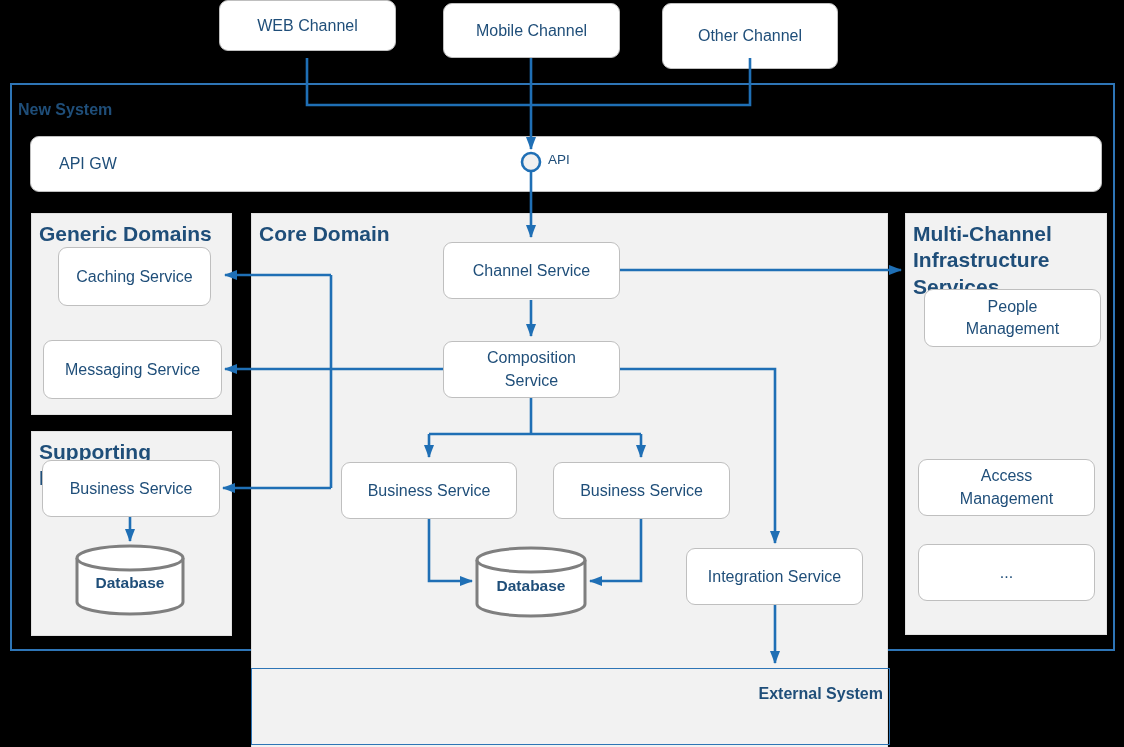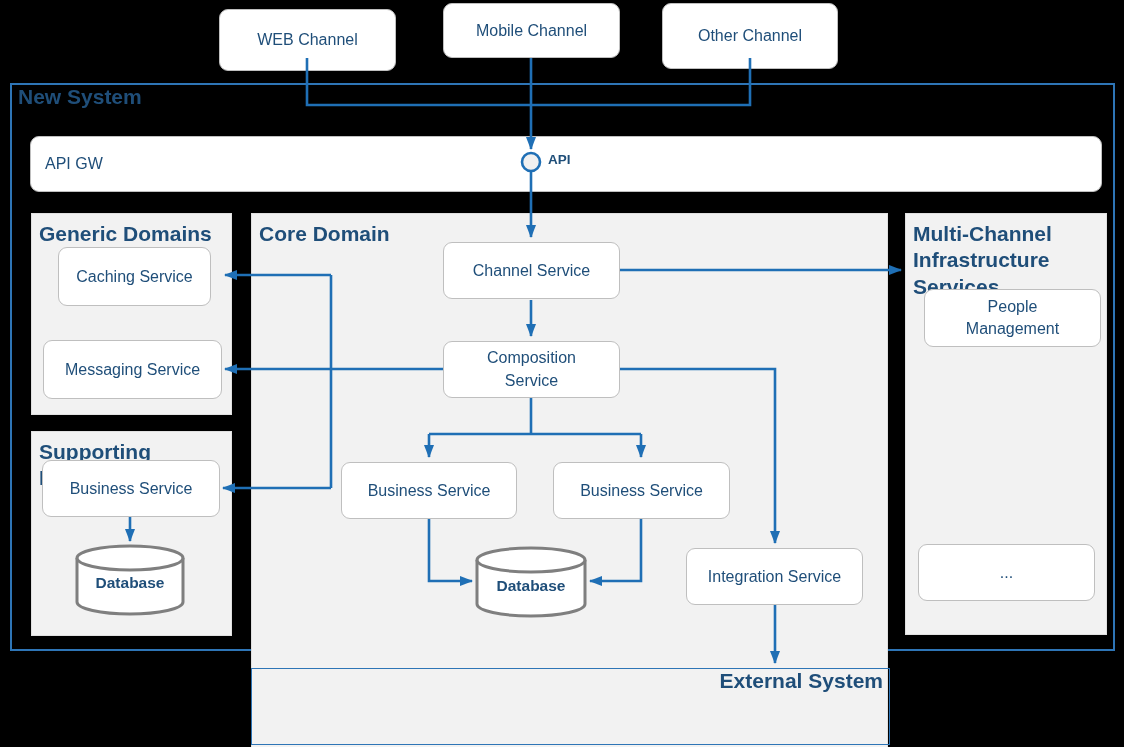--- a/index.html
+++ b/index.html
@@ -4,48 +4,48 @@
 <style>
   html,body{margin:0;padding:0;background:#000;}
   .stage{
     position:relative;width:1124px;height:747px;background:#000;
     font-family:"Liberation Sans","DejaVu Sans",sans-serif;overflow:hidden;
   }
   
   .frame{position:absolute;box-sizing:border-box;background:transparent;}
   .frame.new-system{left:10px;top:83px;width:1105px;height:568px;border:2px solid #2E75B6;}
   .frame.external{left:251px;top:668px;width:639px;height:77px;border:1.5px solid #2E75B6;}
-  .frame-title{color:#1F4E79;font-weight:bold;font-size:21px;padding:0 6px;}
+  .frame-title{color:#1F4E79;font-weight:bold;font-size:16px;padding:16px 6px;}
   .frame.external .frame-title{text-align:right;}
   
   .panel{position:absolute;box-sizing:border-box;background:#F2F2F2;border:1px solid #E0E0E0;}
   .panel.generic{left:31px;top:213px;width:201px;height:202px;}
   .panel.supporting{left:31px;top:431px;width:201px;height:205px;}
   .panel.core{left:251px;top:213px;width:637px;height:540px;}
   .panel.multi{left:905px;top:213px;width:202px;height:422px;}
   .panel-title{color:#1F4E79;font-weight:bold;font-size:21px;line-height:1.25;padding:7px 6px 0 7px;}
   
   .node{
     position:absolute;box-sizing:border-box;background:#fff;
     border:1.5px solid #BFBFBF;border-radius:9px;
     display:flex;align-items:center;justify-content:center;
     color:#1F4E79;font-size:16px;text-align:center;z-index:3;
   }
   .node.wrap span{display:inline-block;max-width:122px;line-height:1.4;}
-  .node.apigw{justify-content:flex-start;padding-left:14px;text-align:left;}
-  .tag{position:absolute;color:#1F4E79;font-weight:bold;z-index:12;}
+  .node.apigw{justify-content:flex-start;padding-left:28px;text-align:left;}
+  .tag{position:absolute;color:#1F4E79;font-weight:normal;z-index:12;}
   .db-label{position:absolute;color:#1F4E79;font-weight:bold;font-size:15.5px;text-align:center;z-index:12;}
   svg.overlay{position:absolute;left:0;top:0;z-index:10;pointer-events:none;}
 </style>
 </head>
 <body>
 
 <div class="stage">
 
-  <div class="node" style="left:219px;top:9px;width:177px;height:62px;">
+  <div class="node" style="left:219px;top:0;width:177px;height:51px;">
     <span>WEB Channel</span>
   </div>
   <div class="node" style="left:443px;top:3px;width:177px;height:55px;">
     <span>Mobile Channel</span>
   </div>
   <div class="node" style="left:662px;top:3px;width:176px;height:66px;">
     <span>Other Channel</span>
   </div>
 
   <div class="frame new-system">
@@ -95,20 +95,23 @@
     <span>Business Service</span>
   </div>
   <div class="node" style="left:686px;top:548px;width:177px;height:57px;">
     <span>Integration Service</span>
   </div>
   <div class="db-label" style="left:477px;top:577px;width:108px;">Database</div>
 
   <div class="node wrap" style="left:918px;top:289px;width:177px;height:58px;margin-left:6px;">
     <span>People Management</span>
   </div>
+  <div class="node wrap" style="left:918px;top:459px;width:177px;height:57px;">
+    <span>Access Management</span>
+  </div>
   <div class="node" style="left:918px;top:544px;width:177px;height:57px;">
     <span>...</span>
   </div>
 
   <div class="frame external">
     <div class="frame-title">External System</div>
   </div>
 
   <svg class="overlay" width="1124" height="747" viewBox="0 0 1124 747">
     <defs>

